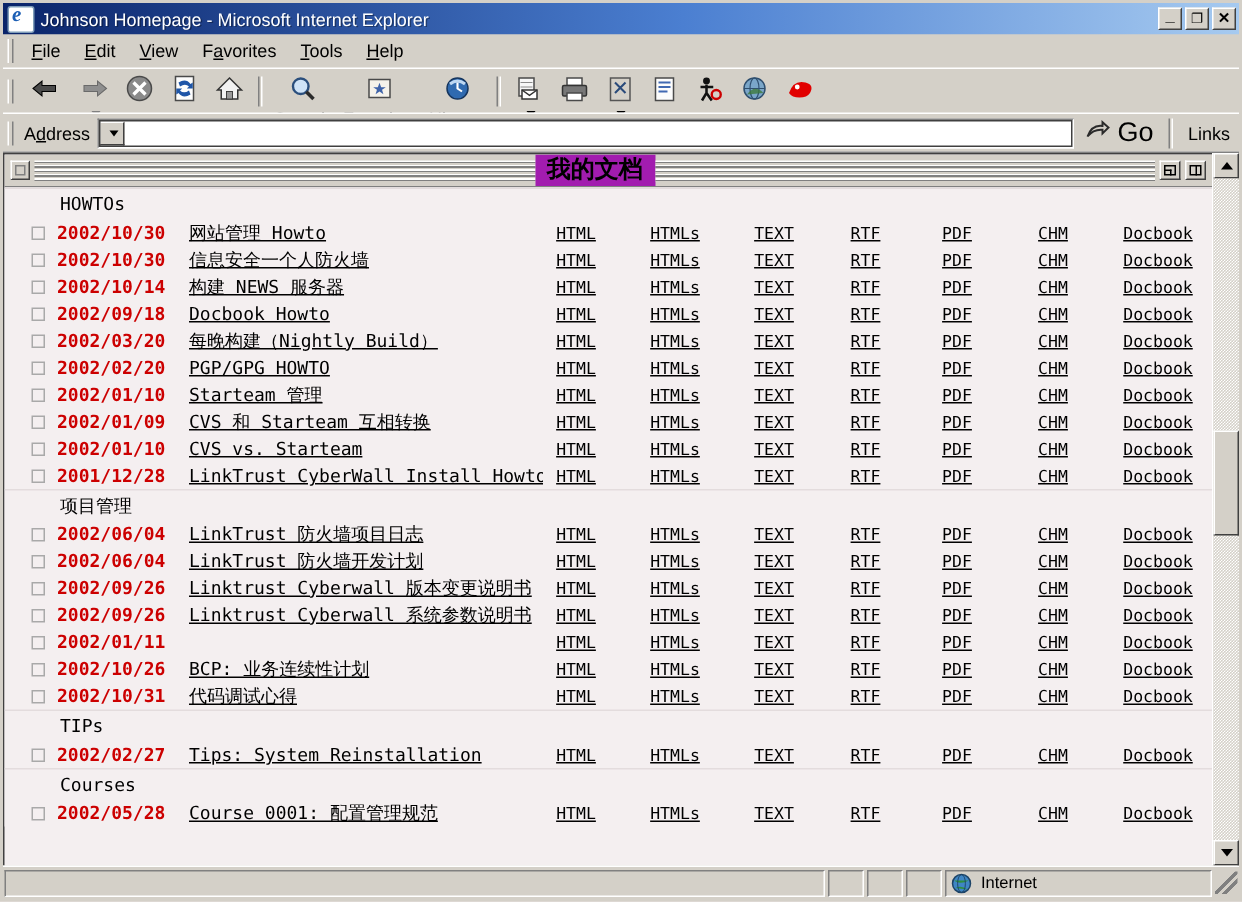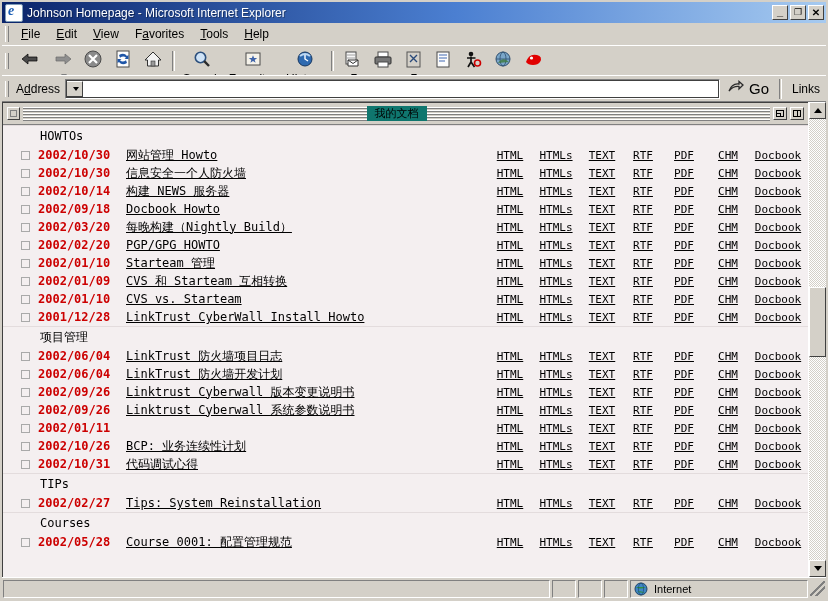--- a/index.html
+++ b/index.html
@@ -105,21 +105,21 @@
     display:flex;align-items:center;position:relative;box-sizing:border-box;
     margin-right:0;
   }
   .addr-text{padding-left:10px;font-size:12px;color:#000;flex:1 1 auto;white-space:nowrap;overflow:hidden;}
   .addr-drop{
     width:17px;height:16px;margin-right:2px;background:#d4d0c8;
     border-top:1px solid #ffffff;border-left:1px solid #ffffff;
     border-right:1px solid #404040;border-bottom:1px solid #404040;
     display:flex;align-items:center;justify-content:center;box-sizing:border-box;
   }
-  .go-btn{display:flex;align-items:center;gap:3px;padding:0 6px;font-size:15px;white-space:nowrap;}
+  .go-btn{display:flex;align-items:center;gap:3px;padding:0 6px;font-size:18px;white-space:nowrap;}
   .links-btn{display:flex;align-items:center;padding:0 6px;font-size:12px;}
   
   .pagewrap{
     flex:1 1 auto;display:flex;
     border-top:1px solid #808080;
     background:#ffffff;position:relative;
     overflow:hidden;
   }
   .pagecontent{
     flex:1 1 auto;position:relative;overflow:hidden;
@@ -146,22 +146,23 @@
   .stripes{
     flex:1 1 auto;height:14px;
     background:repeating-linear-gradient(
       180deg,
       #ffffff 0px,#ffffff 1px,
       #808080 1px,#808080 2px,
       #d4d0c8 2px,#d4d0c8 3px
     );
   }
   .doc-title{
-    padding:0 8px;font-size:11px;color:#000;white-space:nowrap;
-    background:#0f766e;
+    padding:0 8px;font-size:16px;color:#000;white-space:nowrap;
+    background:#a21caf;
+    font-weight:bold;
   }
   .hdr-ico{
     width:14px;height:13px;flex:0 0 14px;background:#d4d0c8;
     border-top:1px solid #ffffff;border-left:1px solid #ffffff;
     border-right:1px solid #404040;border-bottom:1px solid #404040;
     box-sizing:border-box;position:relative;margin-left:3px;
   }
   .hdr-ico::after{
     content:"";position:absolute;left:2px;top:2px;right:2px;bottom:2px;
     border:1px solid #000;box-sizing:border-box;
@@ -203,21 +204,21 @@
     width:88px;flex:0 0 88px;white-space:nowrap;font-weight:bold;
   }
   .docname{
     font-size:12px;color:#000;text-decoration:underline;
     font-family:"DejaVu Sans Mono","Liberation Mono",monospace;
     white-space:nowrap;cursor:pointer;
     flex:1 1 auto;overflow:hidden;
   }
   .fmts{
     display:flex;flex:0 0 auto;align-items:center;
-    margin-left:auto;padding-right:2px;
+    margin-left:auto;padding-right:8px;gap:20px;
   }
   .fmt{
     font-size:11px;color:#000;text-decoration:underline;
     font-family:"DejaVu Sans Mono","Liberation Mono",monospace;
     text-align:center;white-space:nowrap;cursor:pointer;
   }
   .fmt.c0{width:44px;}
   .fmt.c1{width:48px;}
   .fmt.c2{width:44px;}
   .fmt.c3{width:38px;}

